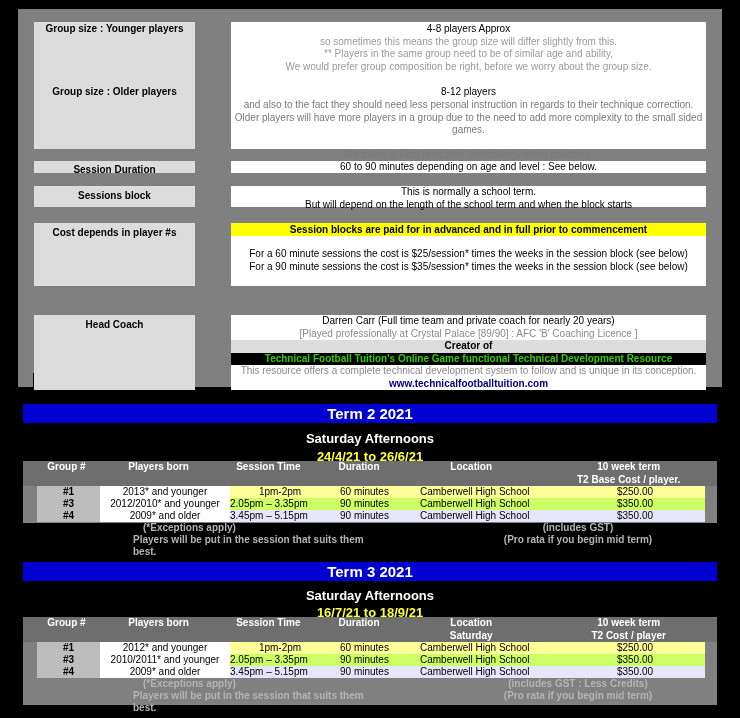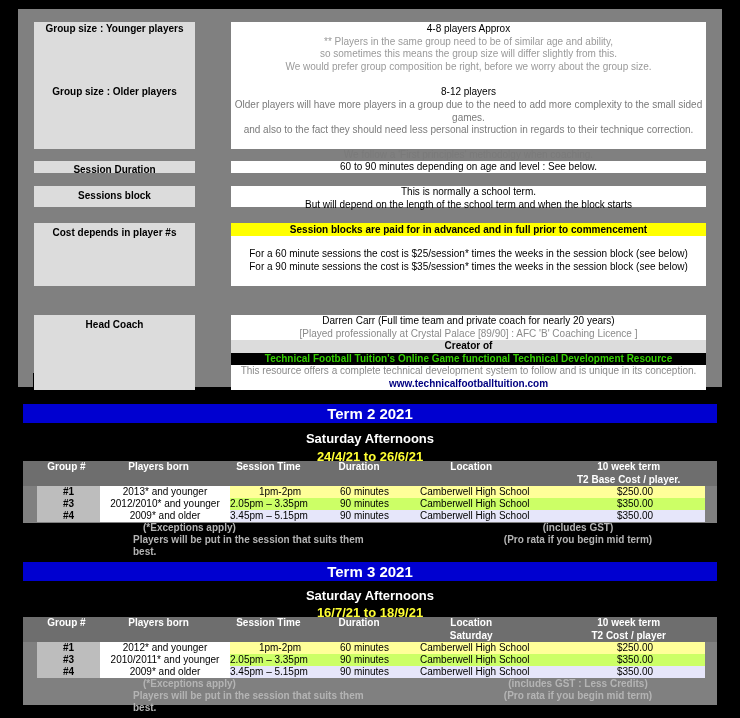--- a/index.html
+++ b/index.html
@@ -35,27 +35,27 @@
 
 <div class="panel">
 
   <div class="row" style="top:13px;height:127px;">
     <div class="lbl" style="position:relative;">
       <div style="position:absolute;top:0;left:0;right:0;">Group size : Younger players</div>
       <div style="position:absolute;top:63px;left:0;right:0;">Group size : Older players</div>
     </div>
     <div class="val" style="padding-top:1px;">
       <div>4-8 players Approx</div>
+      <div class="grey">so sometimes this means the group size will differ slightly from this.</div>
       <div class="grey">** Players in the same group need to be of similar age and ability,</div>
-      <div class="grey">so sometimes this means the group size will differ slightly from this.</div>
       <div class="grey">We would prefer group composition be right, before we worry about the group size.</div>
       <div style="height:13px"></div>
       <div>8-12 players</div>
+      <div class="dgrey">and also to the fact they should need less personal instruction in regards to their technique correction.</div>
       <div class="dgrey">Older players will have more players in a group due to the need to add more complexity to the small sided games.</div>
-      <div class="dgrey">and also to the fact they should need less personal instruction in regards to their technique correction.</div>
       <div style="height:12px"></div>
       <div class="dgrey">We follow a  'First principles' methodolgy when coaching.</div>
     </div>
   </div>
 
   <div class="row" style="top:152px;height:12px;">
     <div class="lbl" style="line-height:12px;">Session Duration</div>
     <div class="val" style="line-height:12px;">60 to 90 minutes depending on age and level : See below.</div>
   </div>
 

